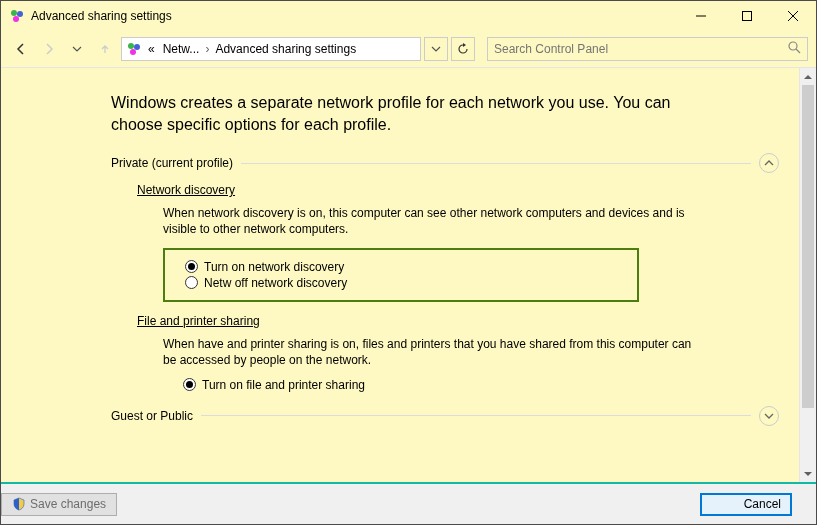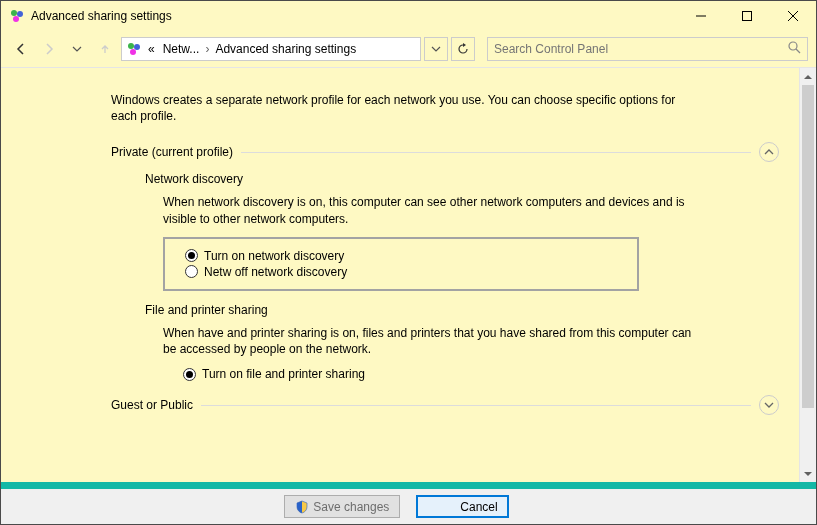--- a/index.html
+++ b/index.html
@@ -26,38 +26,38 @@
   .search .mag { position:absolute; right:6px; color:#888; }
   .divider { height:1px; background:#e5e5e5; }
   
   .content-wrap { flex:1 1 auto; position:relative; overflow:hidden; }
   .scrollbar { position:absolute; right:0; top:0; bottom:0; width:17px; background:#f0f0f0; border-left:1px solid #e5e5e5; }
   .scrollbar .arrow { height:17px; display:flex; align-items:center; justify-content:center; color:#666; }
   .scrollbar .track { position:absolute; top:17px; bottom:17px; left:0; right:0; }
   .scrollbar .thumb { position:absolute; left:2px; right:2px; top:0; height:85%; background:#cdcdcd; }
   .content { position:absolute; left:0; right:17px; top:0; bottom:0; overflow:hidden; padding: 24px 0 10px 110px; }
   h1.page-title { color:#003399; font-weight:400; font-size:15px; margin-bottom:10px; }
-  .intro { font-size:12px; color:#000; margin-bottom:18px; max-width:580px; line-height:1.35; }
+  .intro { font-size:16px; color:#000; margin-bottom:18px; max-width:580px; line-height:1.35; }
   .section-row { display:flex; align-items:center; margin:6px 0 10px 0;text-align:center; }
   .section-row .label { white-space:nowrap; }
   .section-row .rule { flex:1 1 auto; height:1px; background:#dcdcdc; margin:0 8px; }
   .chev-btn { width:20px; height:20px; border:1px solid #ccc; border-radius:50%; display:flex; align-items:center; justify-content:center; color:#666; margin-right:20px;}
-  .sub-title { margin-left:34px; margin-bottom:8px; }
+  .sub-title { margin-left:26px; margin-bottom:8px;text-decoration:underline; }
   .sub-desc { margin-left:52px; max-width:530px; line-height:1.35; margin-bottom:10px; }
   .opts { margin-left:72px; }
   .opt-row { display:flex; align-items:center; gap:6px; margin:2px 0; }
   .radio { width:13px; height:13px; border:1px solid #333; border-radius:50%; display:flex; align-items:center; justify-content:center; flex:0 0 auto; background:#fff; }
   .radio.checked::after { content:""; width:7px; height:7px; background:#000; border-radius:50%; }
   .check { width:13px; height:13px; border:1px solid #333; background:#fff; display:flex; align-items:center; justify-content:center; flex:0 0 auto; }
   .check.checked::after { content:"✓"; font-size:11px; line-height:1; }
-  .highlight-box { border:2px solid #a3a3a3; padding:8px 0 8px 0; margin-left:52px; margin-right:160px; margin-bottom:12px; }
+  .highlight-box { border:2px solid #4d7c0f; padding:8px 0 8px 0; margin-left:52px; margin-right:160px; margin-bottom:12px; }
   .highlight-box .opts { margin-left:20px; }
   .sub-opt { margin-left:18px; }
   
-  .footer { height:42px; border-top:7px solid #14b8a6; background:#f0f0f0; display:flex; align-items:center; justify-content:center; padding-right:24px; gap:16px; }
+  .footer { height:42px; border-top:2px solid #14b8a6; background:#f0f0f0; display:flex; align-items:center; justify-content:space-between; padding-right:24px; gap:16px; }
   .btn { height:23px; min-width:86px; border:1px solid #adadad; background:#e1e1e1; display:flex; align-items:center; justify-content:center; padding:0 10px; font:inherit; color:#6d6d6d; gap:4px; }
   .btn.primary { background:#e5f1fb; border-color:#0078d7; color:#000; box-shadow: inset 0 0 0 1px #0078d7; padding-left: 43px; }
   .shield { width:14px; height:14px; }
   .icon-logo circle:nth-child(1){fill:#3cb44b;} .icon-logo circle:nth-child(2){fill:#4363d8;} .icon-logo circle:nth-child(3){fill:#f032e6;}
 </style>
 </head>
 <body>
 
 <div class="window">
 

